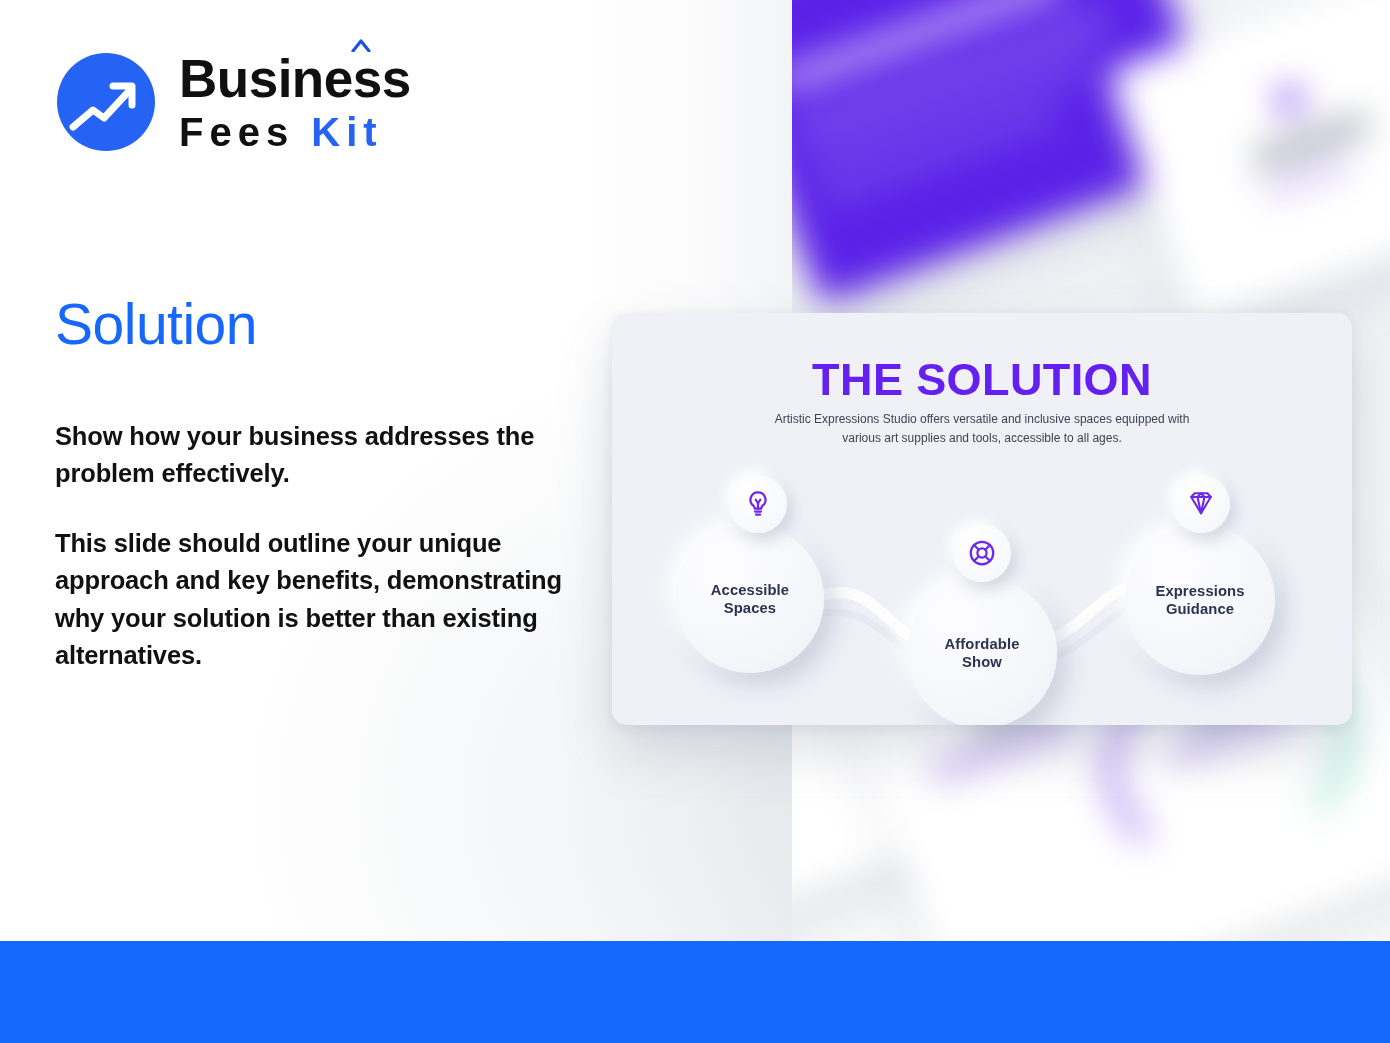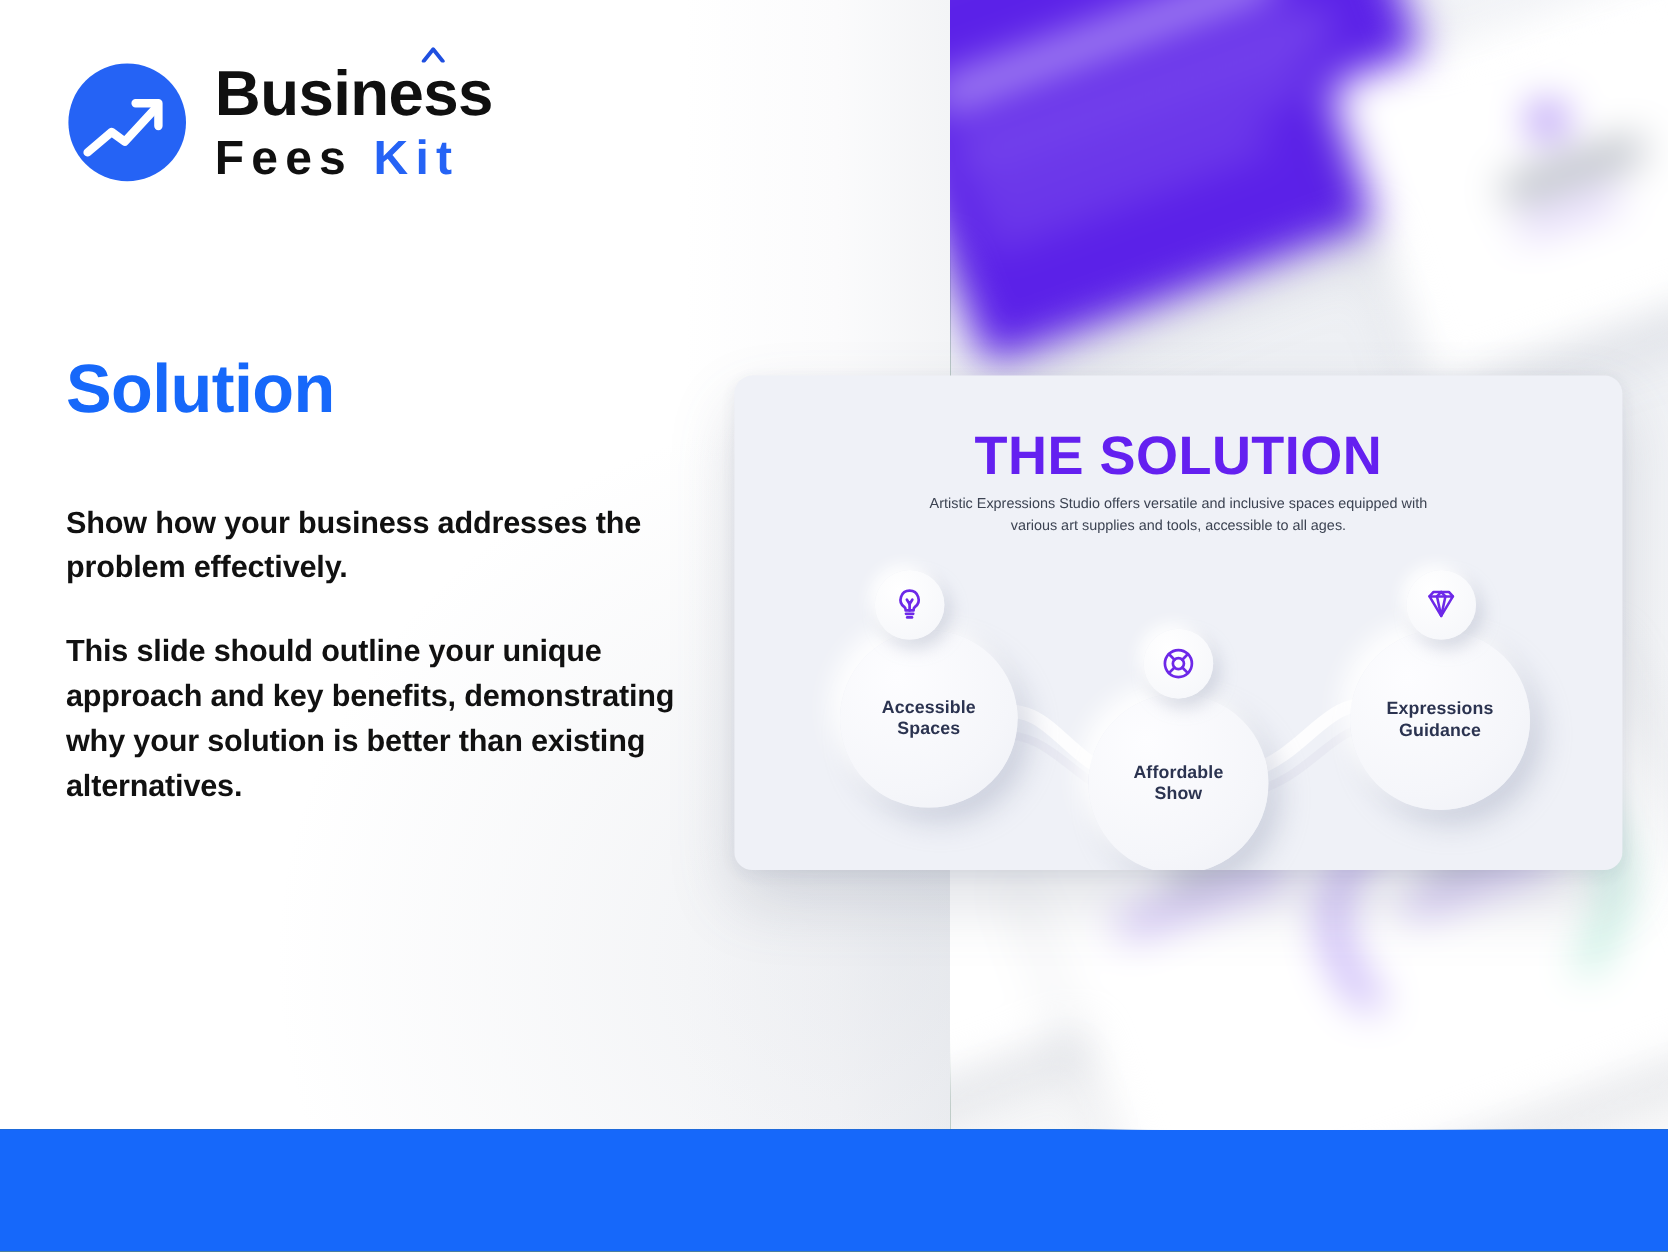--- a/index.html
+++ b/index.html
@@ -83,21 +83,21 @@
     white-space: nowrap;
   }
   .logo-line2 .kit { color: #2563f5; }
 
   
   .page-title {
     position: absolute;
     left: 55px;
     top: 296px;
     font-size: 57px;
-    font-weight: bold;
+    font-weight: normal;
     color: #1668fa;
     letter-spacing: -0.5px;
     line-height: 1;
   }
   .body-copy {
     position: absolute;
     left: 55px;
     top: 418px;
     width: 520px;
   }
@@ -235,21 +235,21 @@
     justify-content: center;
   }
   .node-label {
     text-align: center;
     font-size: 14.8px;
     font-weight: bold;
     color: #2b3350;
     line-height: 1.25;
     letter-spacing: 0.1px;
   }
-  .node-1 { left: 88px; top: 212px; width: 148px; height: 148px; }
+  .node-1 { left: 64px; top: 212px; width: 148px; height: 148px; }
   .node-2 { left: 295px; top: 265px; width: 150px; height: 150px; }
   .node-3 { left: 513px; top: 212px; width: 150px; height: 150px; }
 
   
   .icon-badge {
     position: absolute;
     width: 58px;
     height: 58px;
     border-radius: 50%;
     background: radial-gradient(120% 120% at 35% 28%, #ffffff 0%, #f7f8fb 60%, #eceef4 100%);

